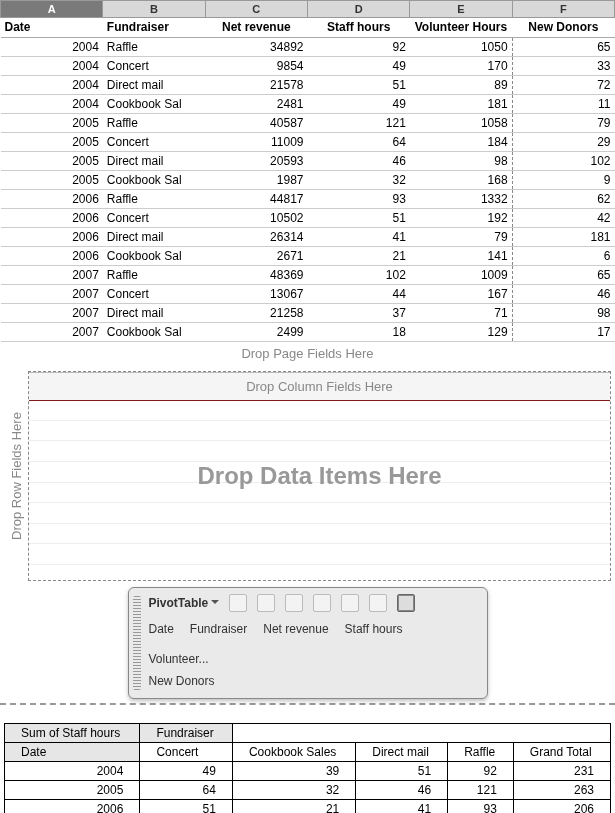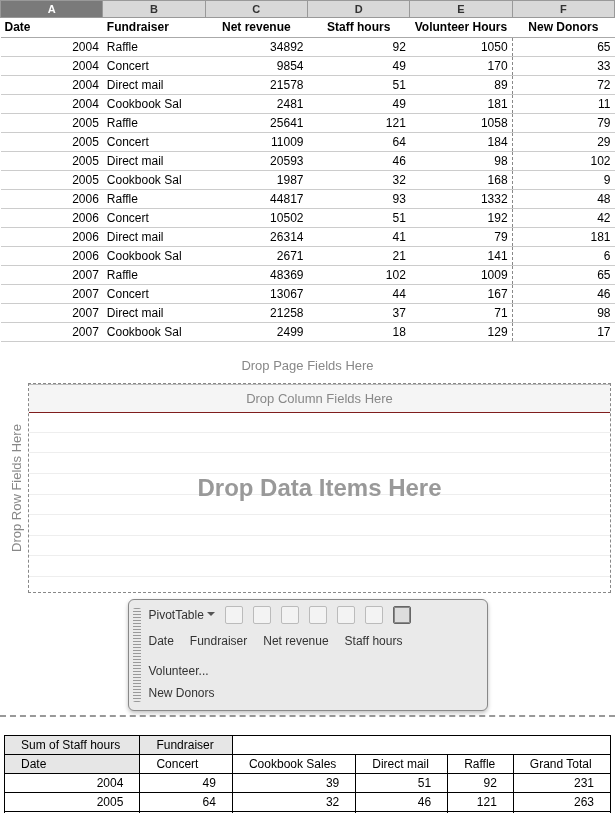--- a/index.html
+++ b/index.html
@@ -50,21 +50,20 @@
     position: relative;
     border: 1px dashed #888;
     margin: 6px 4px 6px 28px;
     height: 210px;
   }
   .drop-page {
     color: #888;
     text-align: center;
     font-size: 13px;
     padding: 4px 12px;
-    margin-top: 12px;
   }
   .drop-col-fields {
     color: #888;
     text-align: center;
     font-size: 13px;
     border-top: 1px solid #bbb;
     border-bottom: 1px solid #7f1d1d;
     padding: 6px 0;
     background: #f5f5f5;
   }
@@ -121,20 +120,21 @@
     background: repeating-linear-gradient(#999, #999 1px, transparent 1px, transparent 3px);
     border-radius: 2px;
   }
   .pivot-toolbar .row1 { display: flex; align-items: center; gap: 10px; }
   .pivot-toolbar .menu-btn {
     font-size: 12px;
     color: #333;
     display: inline-flex;
     align-items: center;
     gap: 3px;
+    font-weight: bold;
   }
   .pivot-toolbar .menu-btn::after {
     content: "";
     border: 4px solid transparent;
     border-top-color: #555;
     margin-top: 2px;
   }
   .pivot-toolbar .tb-icon {
     width: 18px;
     height: 18px;
@@ -238,21 +238,21 @@
         <td>2004</td>
         <td>Cookbook Sal</td>
         <td>2481</td>
         <td>49</td>
         <td class="volcol">181</td>
         <td>11</td>
       </tr>
       <tr class="data">
         <td>2005</td>
         <td>Raffle</td>
-        <td>25641</td>
+        <td>40587</td>
         <td>121</td>
         <td class="volcol">1058</td>
         <td>79</td>
       </tr>
       <tr class="data">
         <td>2005</td>
         <td>Concert</td>
         <td>11009</td>
         <td>64</td>
         <td class="volcol">184</td>
@@ -273,21 +273,21 @@
         <td>32</td>
         <td class="volcol">168</td>
         <td>9</td>
       </tr>
       <tr class="data">
         <td>2006</td>
         <td>Raffle</td>
         <td>44817</td>
         <td>93</td>
         <td class="volcol">1332</td>
-        <td>48</td>
+        <td>62</td>
       </tr>
       <tr class="data">
         <td>2006</td>
         <td>Concert</td>
         <td>10502</td>
         <td>51</td>
         <td class="volcol">192</td>
         <td>42</td>
       </tr>
       <tr class="data">

